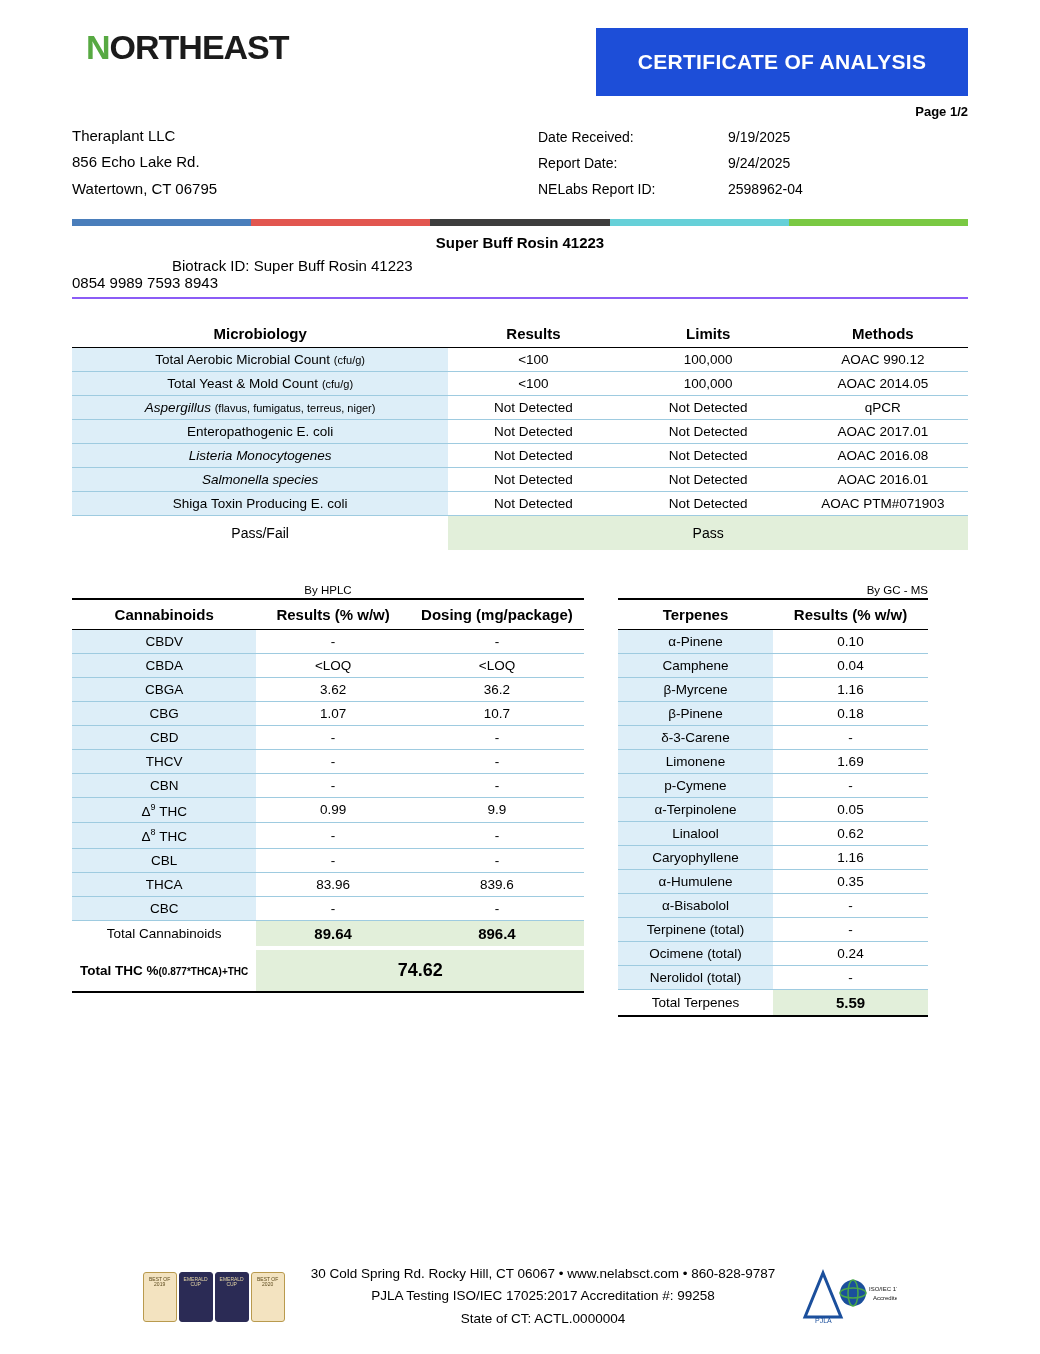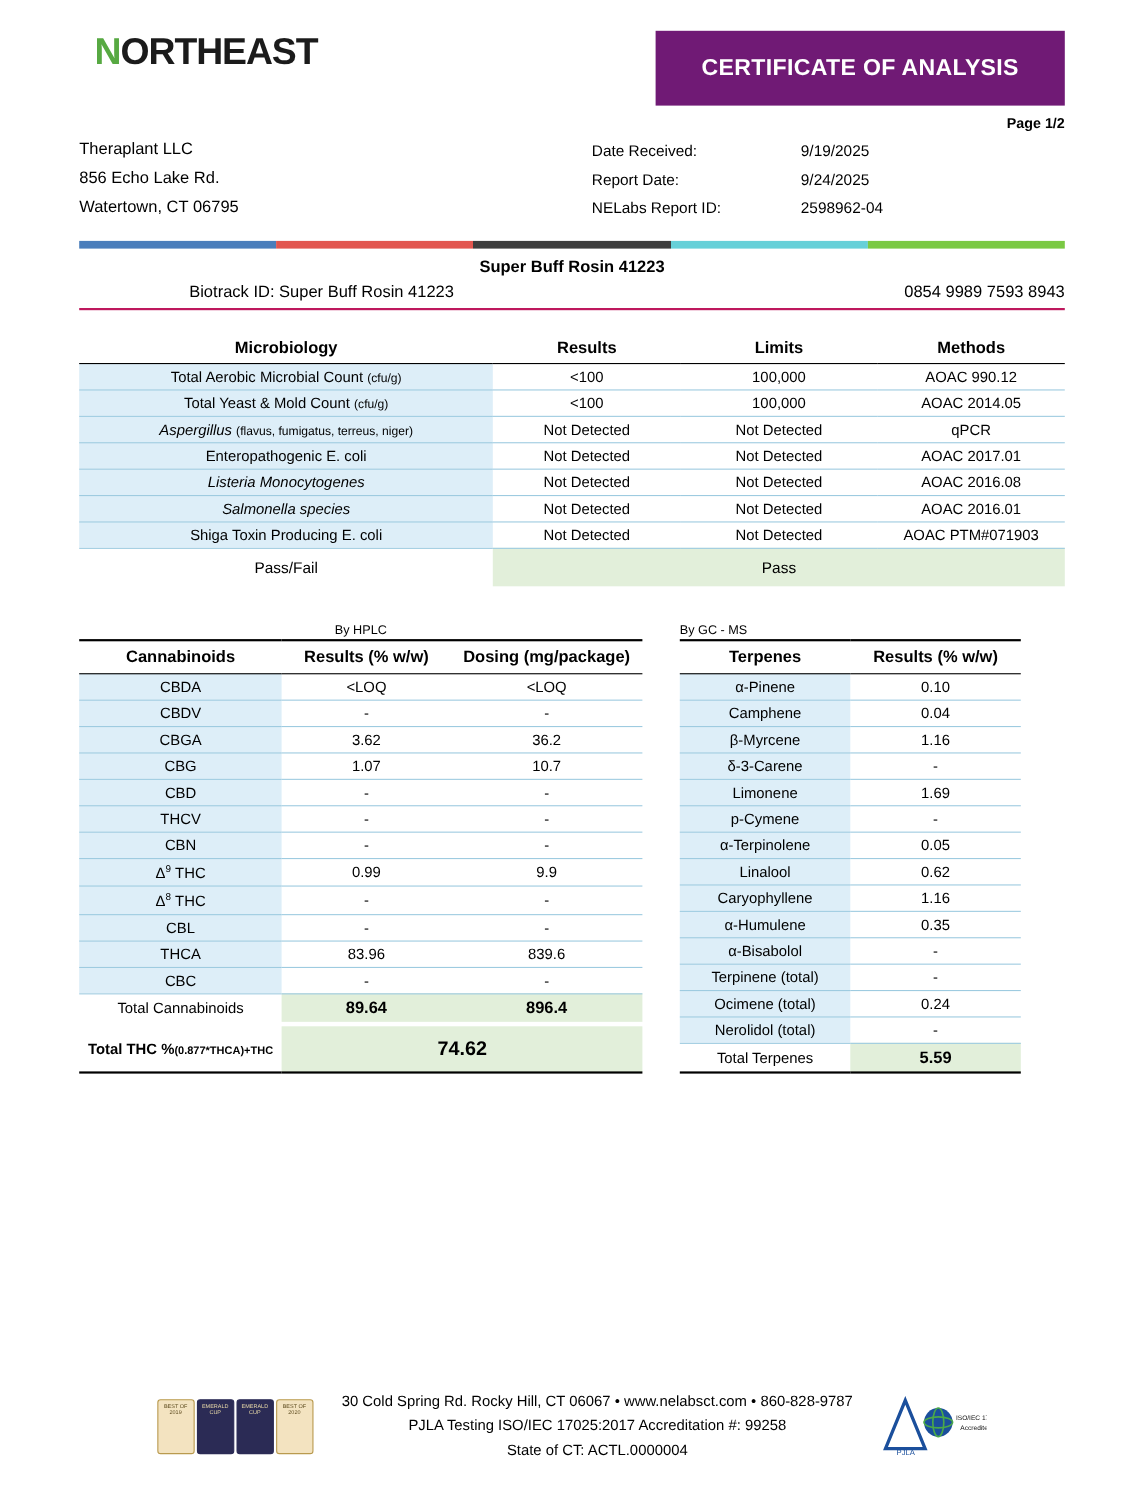--- a/index.html
+++ b/index.html
@@ -15,40 +15,40 @@
 
   
   .header { display:flex; justify-content:space-between; align-items:flex-start; padding-top:28px; }
   .logo-wrap { padding-left:14px; }
   .logo-line1 { font-size:34px; font-weight:bold; letter-spacing:-1px; color:#1b1b1b; font-family:"Liberation Sans", sans-serif; }
   .logo-line1 .green { color:#57a942; }
   .logo-line2 { font-size:34px; font-weight:bold; letter-spacing:-1px; color:#1b1b1b; margin-top:-4px; }
   .logo-line2 .inc { font-size:19px; }
 
   .coa-banner {
-    background:#701a75; color:#ffffff; font-size:21px; font-weight:bold;
+    background:#1d4ed8; color:#ffffff; font-size:21px; font-weight:bold;
     width:372px; height:68px; display:flex; align-items:center; justify-content:center;
     letter-spacing:0.3px;
   }
   .page-num { text-align:right; font-size:13px; font-weight:bold; margin-top:8px; }
 
   
   .info-row { display:flex; justify-content:space-between; margin-top:4px; }
   .addr { font-size:15px; line-height:1.75; }
   .meta { width:430px; font-size:14px; line-height:1.85; padding-top:2px; }
   .meta div { display:flex; }
   .meta .k { width:190px; }
   .meta .v { }
 
   
   .colorbar { display:flex; height:7px; margin-top:16px; }
   .colorbar span { flex:1; }
 
   .sample-title { text-align:center; font-size:15px; font-weight:bold; margin-top:8px; }
-  .biotrack-row { display:flex; justify-content:space-between; font-size:15px; margin-top:6px; padding-bottom:6px; border-bottom:2px solid #be185d; }
+  .biotrack-row { display:flex; justify-content:space-between; font-size:15px; margin-top:6px; padding-bottom:6px; border-bottom:2px solid #8b5cf6;flex-direction:column; }
   .biotrack-row .label { padding-left:100px; }
   .biotrack-row .barcode { font-size:15px; }
 
   
   table { border-collapse:collapse; }
   .micro { width:100%; margin-top:22px; }
   .micro th, .micro td { font-size:13.5px; text-align:center; padding:4px 2px; }
   .micro thead th { font-size:15px; font-weight:bold; border-bottom:1.5px solid #000; padding-bottom:5px; }
   .micro tbody td { border-bottom:1px solid #9ecbe0; }
   .micro .name { background:#ddeef8; }
@@ -56,21 +56,21 @@
   .micro .name i { }
   .micro .passfail td { border-bottom:none; }
   .micro .passfail .pf-label { background:#ffffff; font-size:14px; padding-top:9px; padding-bottom:9px;}
   .micro .passfail .pf-val { background:#e2efda; font-size:14px; }
 
   
   .analytes { display:flex; gap:34px; margin-top:34px; }
   .left-block { width:512px; }
   .right-block { width:310px; }
   .byline { font-size:11.5px; text-align:center; margin-bottom:2px; }
-  .byline.right { text-align:left; }
+  .byline.right { text-align:right; }
   .atable { width:100%; border-top:2px solid #000; border-bottom:2px solid #000; }
   .atable th { font-size:15px; font-weight:bold; padding:6px 0; border-bottom:1.5px solid #000; text-align:center; }
   .atable td { font-size:13.5px; text-align:center; padding:4px 0; border-bottom:1px solid #9ecbe0; }
   .atable td.an { background:#ddeef8; }
   .atable tr.total td { background:#e2efda; font-weight:bold; font-size:15px; border-bottom:none; }
   .atable tr.total td.an { background:#ffffff; font-weight:normal; font-size:13.5px; }
   .atable tr.sep td { border-bottom:none; height:4px; padding:0; background:#fff; }
   .atable tr.totalthc td { background:#e2efda; font-weight:bold; font-size:18px; border-bottom:none; padding:10px 0;}
   .atable tr.totalthc td.an { background:#ffffff; font-weight:bold; font-size:13.5px; }
   .sub { font-size:10px; vertical-align:baseline; }
@@ -208,28 +208,28 @@
       <table class="atable">
         <thead>
           <tr>
             <th style="width:36%">Cannabinoids</th>
             <th style="width:30%">Results (% w/w)</th>
             <th style="width:34%">Dosing (mg/package)</th>
           </tr>
         </thead>
         <tbody>
           <tr>
+              <td class="an">CBDV</td>
+              <td>-</td>
+              <td>-</td>
+            </tr>
+          <tr>
               <td class="an">CBDA</td>
               <td>&lt;LOQ</td>
               <td>&lt;LOQ</td>
-            </tr>
-          <tr>
-              <td class="an">CBDV</td>
-              <td>-</td>
-              <td>-</td>
             </tr>
           <tr>
               <td class="an">CBGA</td>
               <td>3.62</td>
               <td>36.2</td>
             </tr>
           <tr>
               <td class="an">CBG</td>
               <td>1.07</td>
               <td>10.7</td>
@@ -304,20 +304,24 @@
               <td class="an">α-Pinene</td>
               <td>0.10</td>
             </tr>
           <tr>
               <td class="an">Camphene</td>
               <td>0.04</td>
             </tr>
           <tr>
               <td class="an">β-Myrcene</td>
               <td>1.16</td>
+            </tr>
+          <tr>
+              <td class="an">β-Pinene</td>
+              <td>0.18</td>
             </tr>
           <tr>
               <td class="an">δ-3-Carene</td>
               <td>-</td>
             </tr>
           <tr>
               <td class="an">Limonene</td>
               <td>1.69</td>
             </tr>
           <tr>

